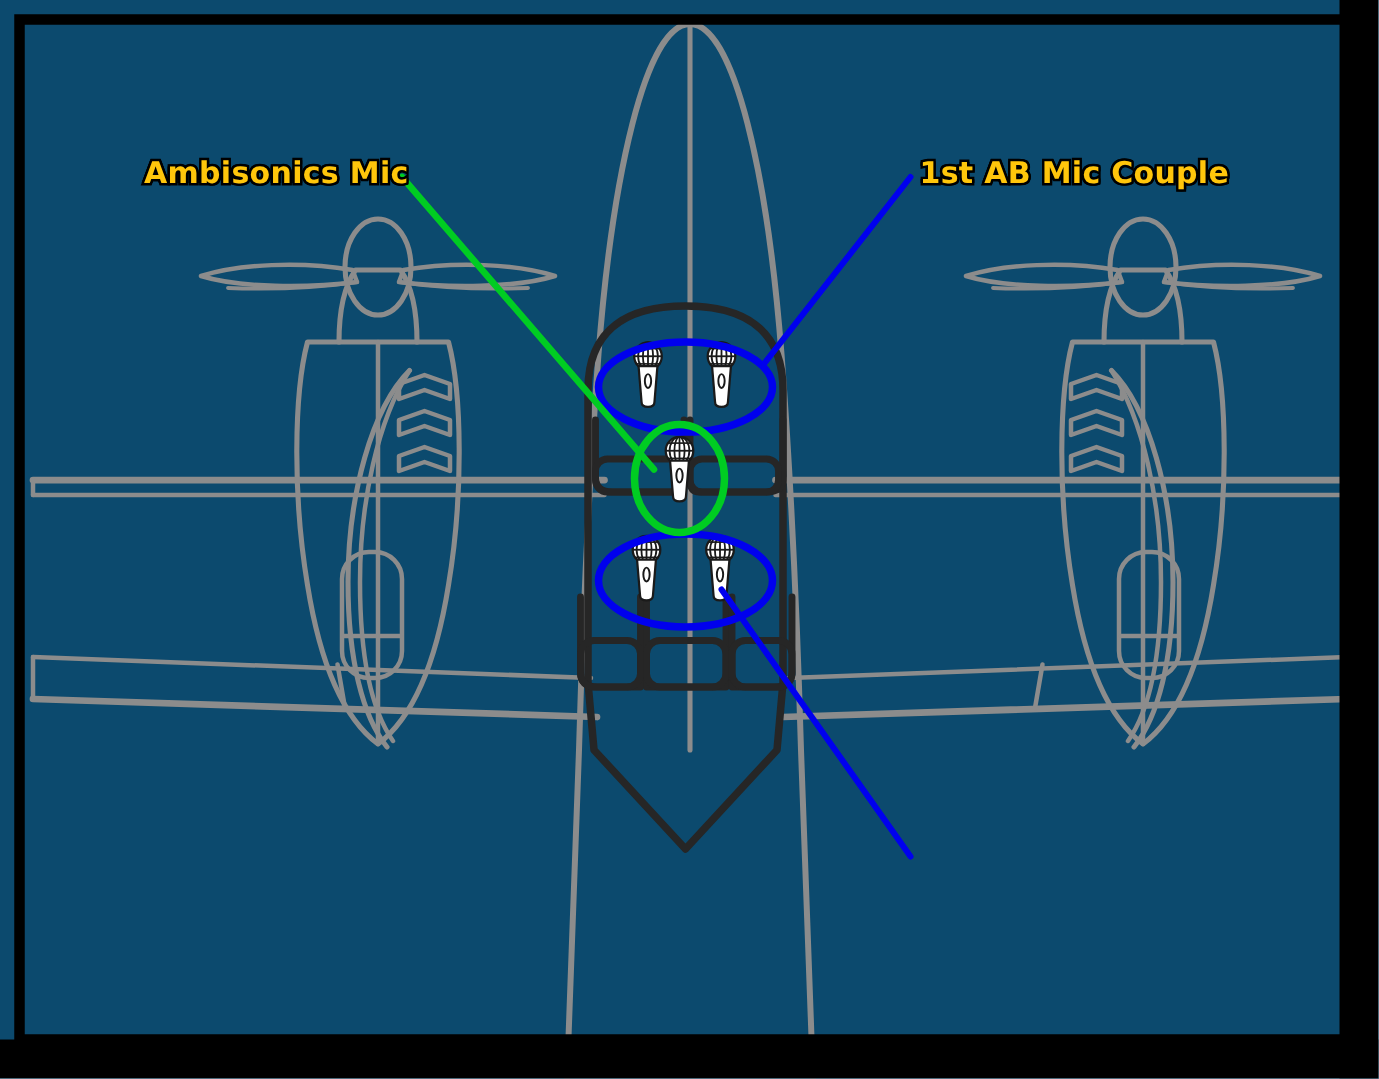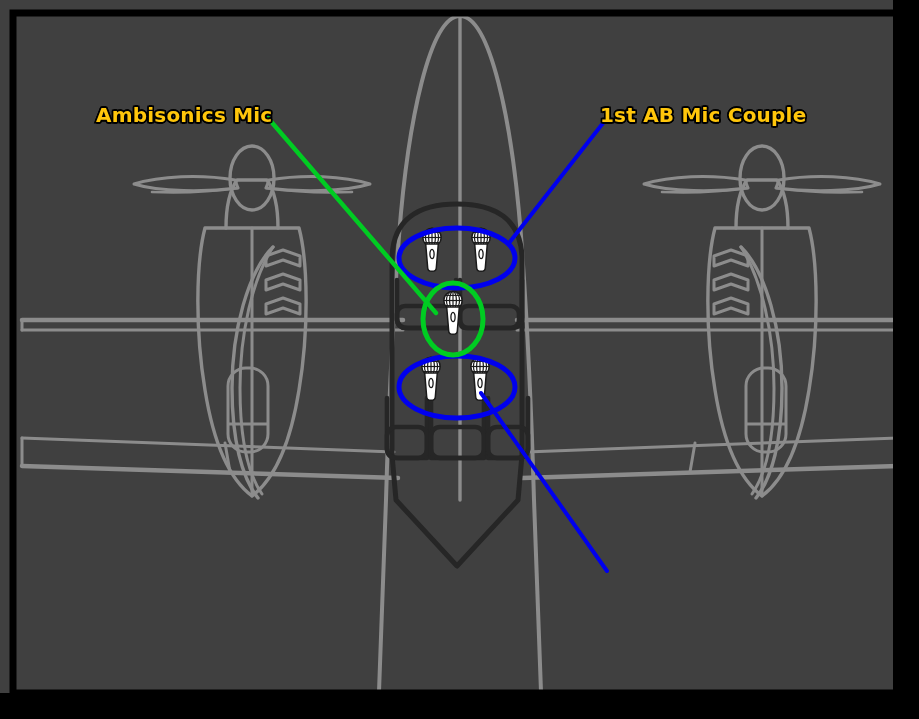--- a/index.html
+++ b/index.html
@@ -1,17 +1,17 @@
 <!DOCTYPE html>
 <html><head>
 <meta charset="utf-8">
 <style>
   html,body{margin:0;padding:0;background:#ffffff;}
   body{width:919px;height:719px;overflow:hidden;font-family:"DejaVu Sans",sans-serif;}
-  #stage{position:relative;width:919px;height:719px;background:#404040;}
+  #stage{position:relative;width:919px;height:719px;background:#0c4a6e;}
   #diagram{position:absolute;left:0;top:0;width:919px;height:719px;}
   .lbl{
     position:absolute;
     font-family:"DejaVu Sans",sans-serif;
     font-weight:bold;
     font-size:20px;
     letter-spacing:0.2px;
     color:#FFC60B;
     white-space:nowrap;
     -webkit-text-stroke:3.2px #000000;
@@ -166,17 +166,17 @@
     <g>
       <rect x="13" y="13" width="893" height="680" fill="none" stroke="#000000" stroke-width="7"></rect>
       <rect x="0" y="693" width="919" height="26" fill="#000000"></rect>
       <rect x="893" y="0" width="26" height="719" fill="#000000"></rect>
     </g>
   </svg>
 
   <div class="lbl" style="left:96px;top:103px;">
     <span>Ambisonics Mic</span>
   </div>
-  <div class="lbl" style="left:600px;top:103px;">
+  <div class="lbl" style="left:613px;top:103px;">
     <span>1st AB Mic Couple</span>
   </div>
 
 </div>
 
 </body></html>

